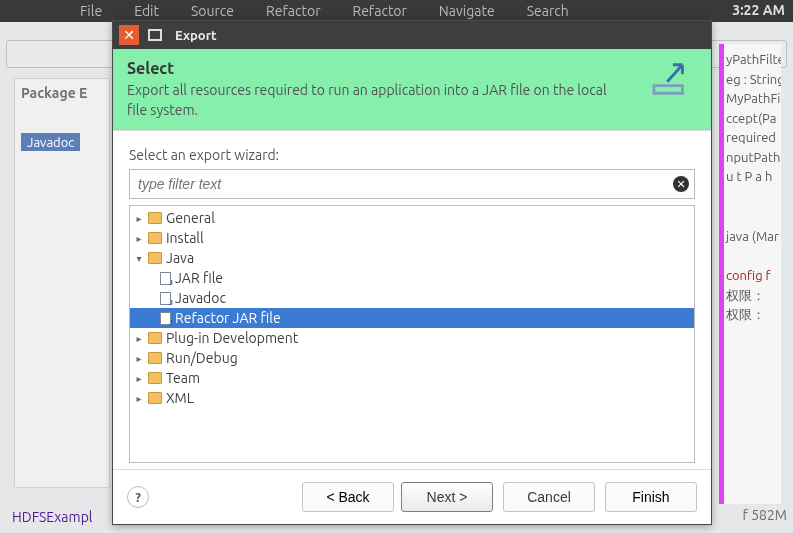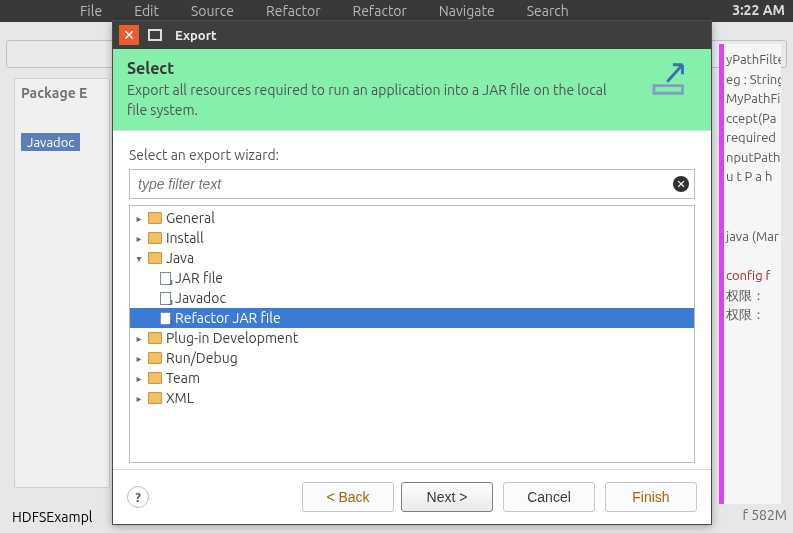--- a/index.html
+++ b/index.html
@@ -64,21 +64,21 @@
     background: #f6f6f6;
     border-left: 5px solid #d946ef;
     font-size: 13px;
     color:#595959;
     padding: 6px 2px;
     overflow: hidden;
   }
   .bg-rightpane div { white-space: pre; line-height: 1.5; }
   .bg-bottom {
     position:absolute; left:12px; bottom:8px;
-    font-size:14px; color:#000000;text-align:right;
+    font-size:14px; color:#4c1d95;text-align:right;
   }
   .bg-right-bottom {
     position:absolute; right:6px; bottom:10px;
     font-size:14px; color:#6a6a6a;
   }
   
   .dialog {
     position: absolute;
     top: 20px; left: 112px;
     width: 600px;
@@ -197,21 +197,21 @@
     border: 1px solid #c3c4c6;
     border-radius: 3px;
     font-size: 14px;
     color:#3a3a3c;
   }
   .btn.primary {
     border: 1px solid #7d7e80;
     background: linear-gradient(#ffffff,#e9e9eb);
     margin-left: 7px;
   }
-  .btn.disabled { color:#a16207; }
+  .btn.disabled { color:#000000; }
 </style>
 </head>
 <body>
 
 <div class="bg-eclipse">
   <div class="bg-menubar">
     <span>File</span>
     <span>Edit</span>
     <span>Source</span>
     <span>Refactor</span>

